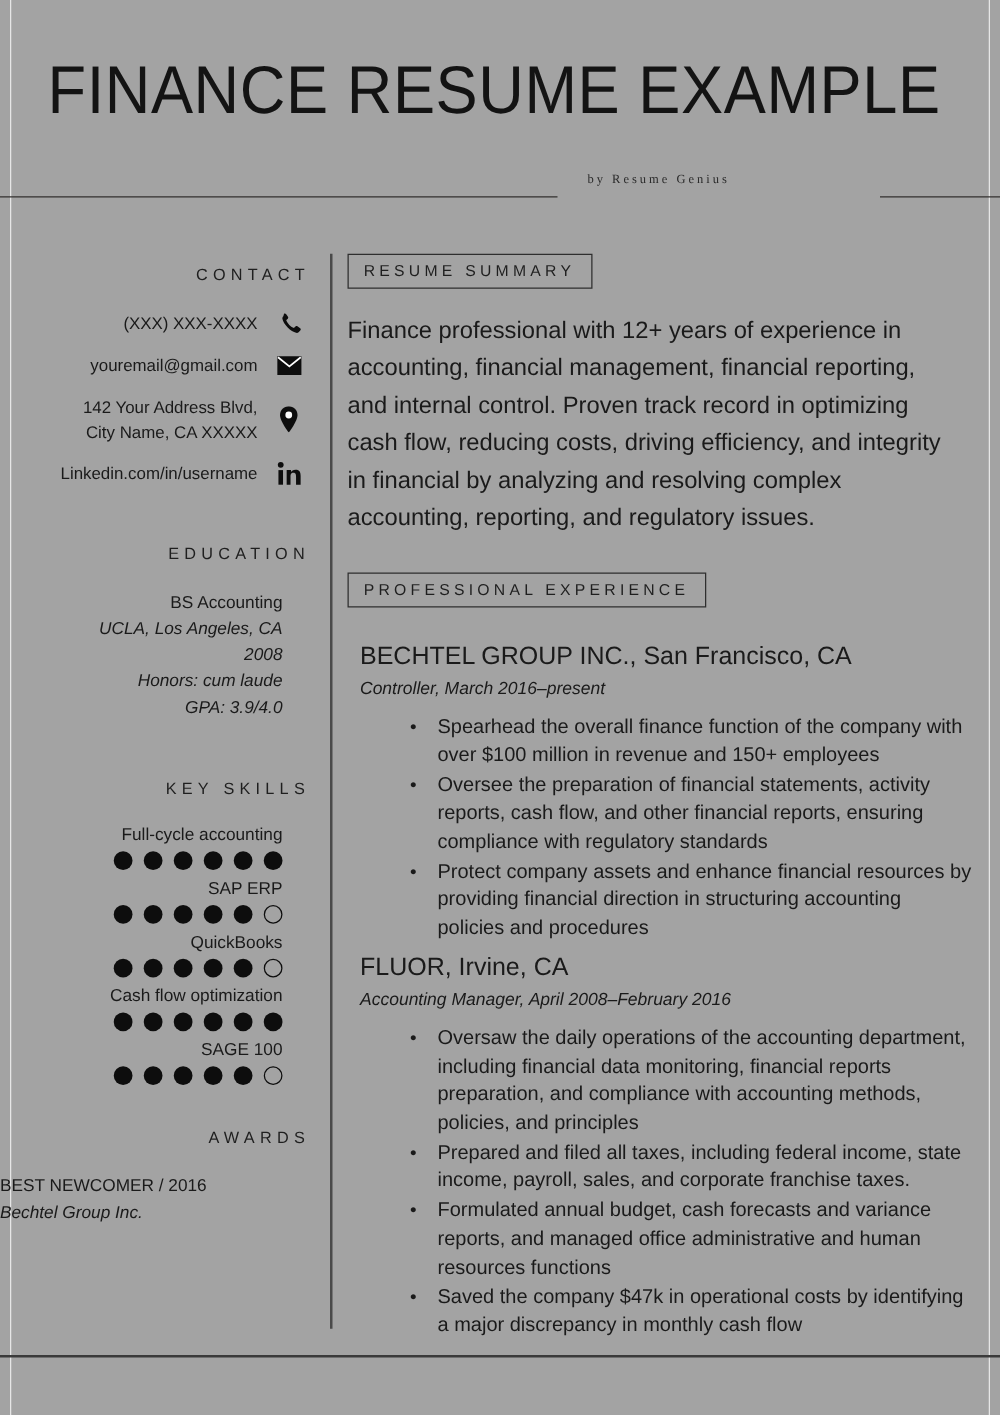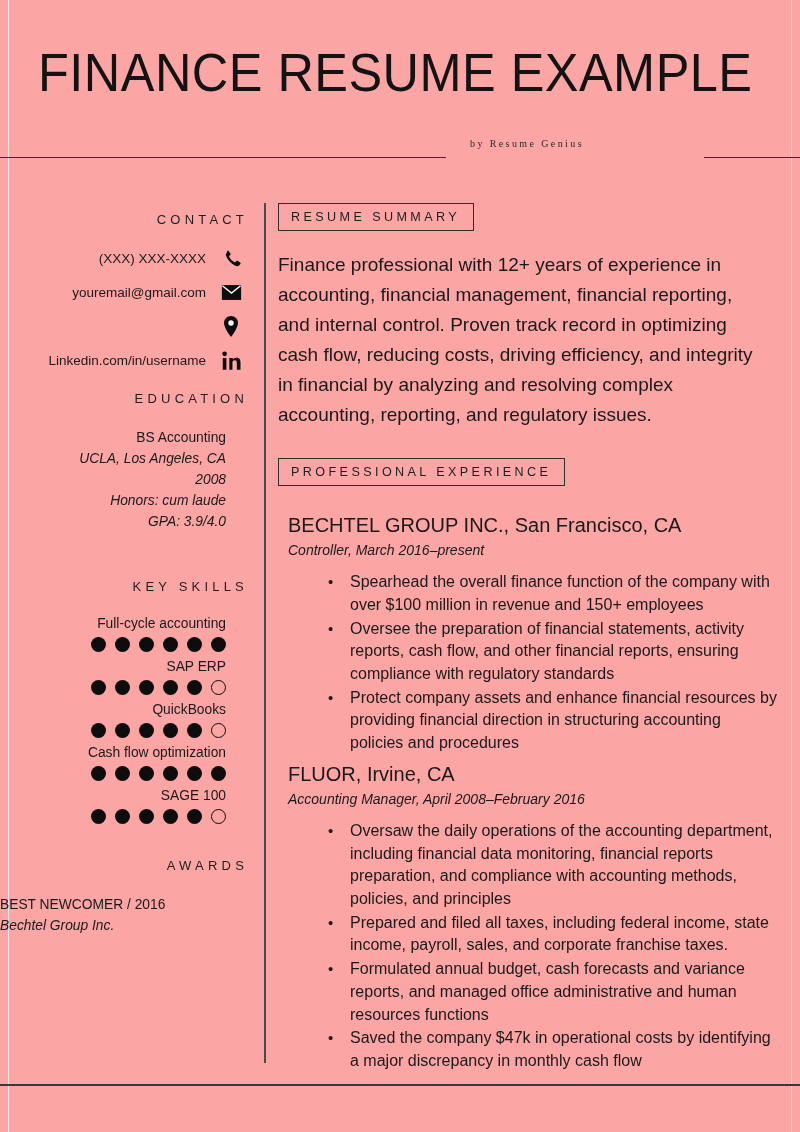--- a/index.html
+++ b/index.html
@@ -13,21 +13,21 @@
   body {
     font-family: "Liberation Sans", sans-serif;
     color: #1a1a1a;
     -webkit-font-smoothing: antialiased;
   }
 
   .page {
     position: relative;
     width: 800px;
     height: 1132px;
-    background: #fca5a5;
+    background: #a3a3a3;
     overflow: hidden;
   }
 
   
   .page-frame-left {
     position: absolute;
     left: 8px; top: 0; bottom: 0;
     width: 1px;
     background: #e6e6e6;
   }
@@ -159,21 +159,21 @@
     min-width: 34px;
     display: flex;
     align-items: center;
     justify-content: center;
     margin-left: 8px;
     color: #0d0d0d;
   }
   .contact-icon svg { display: block; }
 
   
-  .education-block { margin-top: 20px; }
+  .education-block { margin-top: 46px; }
   .edu-lines { margin-top: 22px; }
   .edu-line {
     font-size: 13.8px;
     line-height: 1.52;
     color: #1a1a1a;
     text-align: right;
     padding-right: 22px;
   }
   .edu-line.italic { font-style: italic; }
 
@@ -327,20 +327,22 @@
             <div class="contact-row">
               <div class="contact-text">youremail@gmail.com</div>
               <div class="contact-icon">
                 <svg width="21" height="17" viewBox="0 0 24 19" fill="currentColor">
                   <path d="M1 1h22v17H1z" fill="currentColor"></path>
                   <path d="M1.6 1.8L12 10.2 22.4 1.8" stroke="#fbfbfb" stroke-width="1.6" fill="none"></path>
                 </svg>
               </div>
             </div>
             <div class="contact-row">
+              <div class="contact-text">142 Your Address Blvd,
+City Name, CA XXXXX</div>
               <div class="contact-icon">
                 <svg width="16" height="21" viewBox="0 0 18 24" fill="currentColor">
                   <path d="M9 0C4.6 0 1 3.6 1 8c0 5.8 8 16 8 16s8-10.2 8-16c0-4.4-3.6-8-8-8z"></path>
                   <circle cx="9" cy="8" r="3.1" fill="#fbfbfb"></circle>
                 </svg>
               </div>
             </div>
             <div class="contact-row">
               <div class="contact-text">Linkedin.com/in/username</div>
               <div class="contact-icon">

